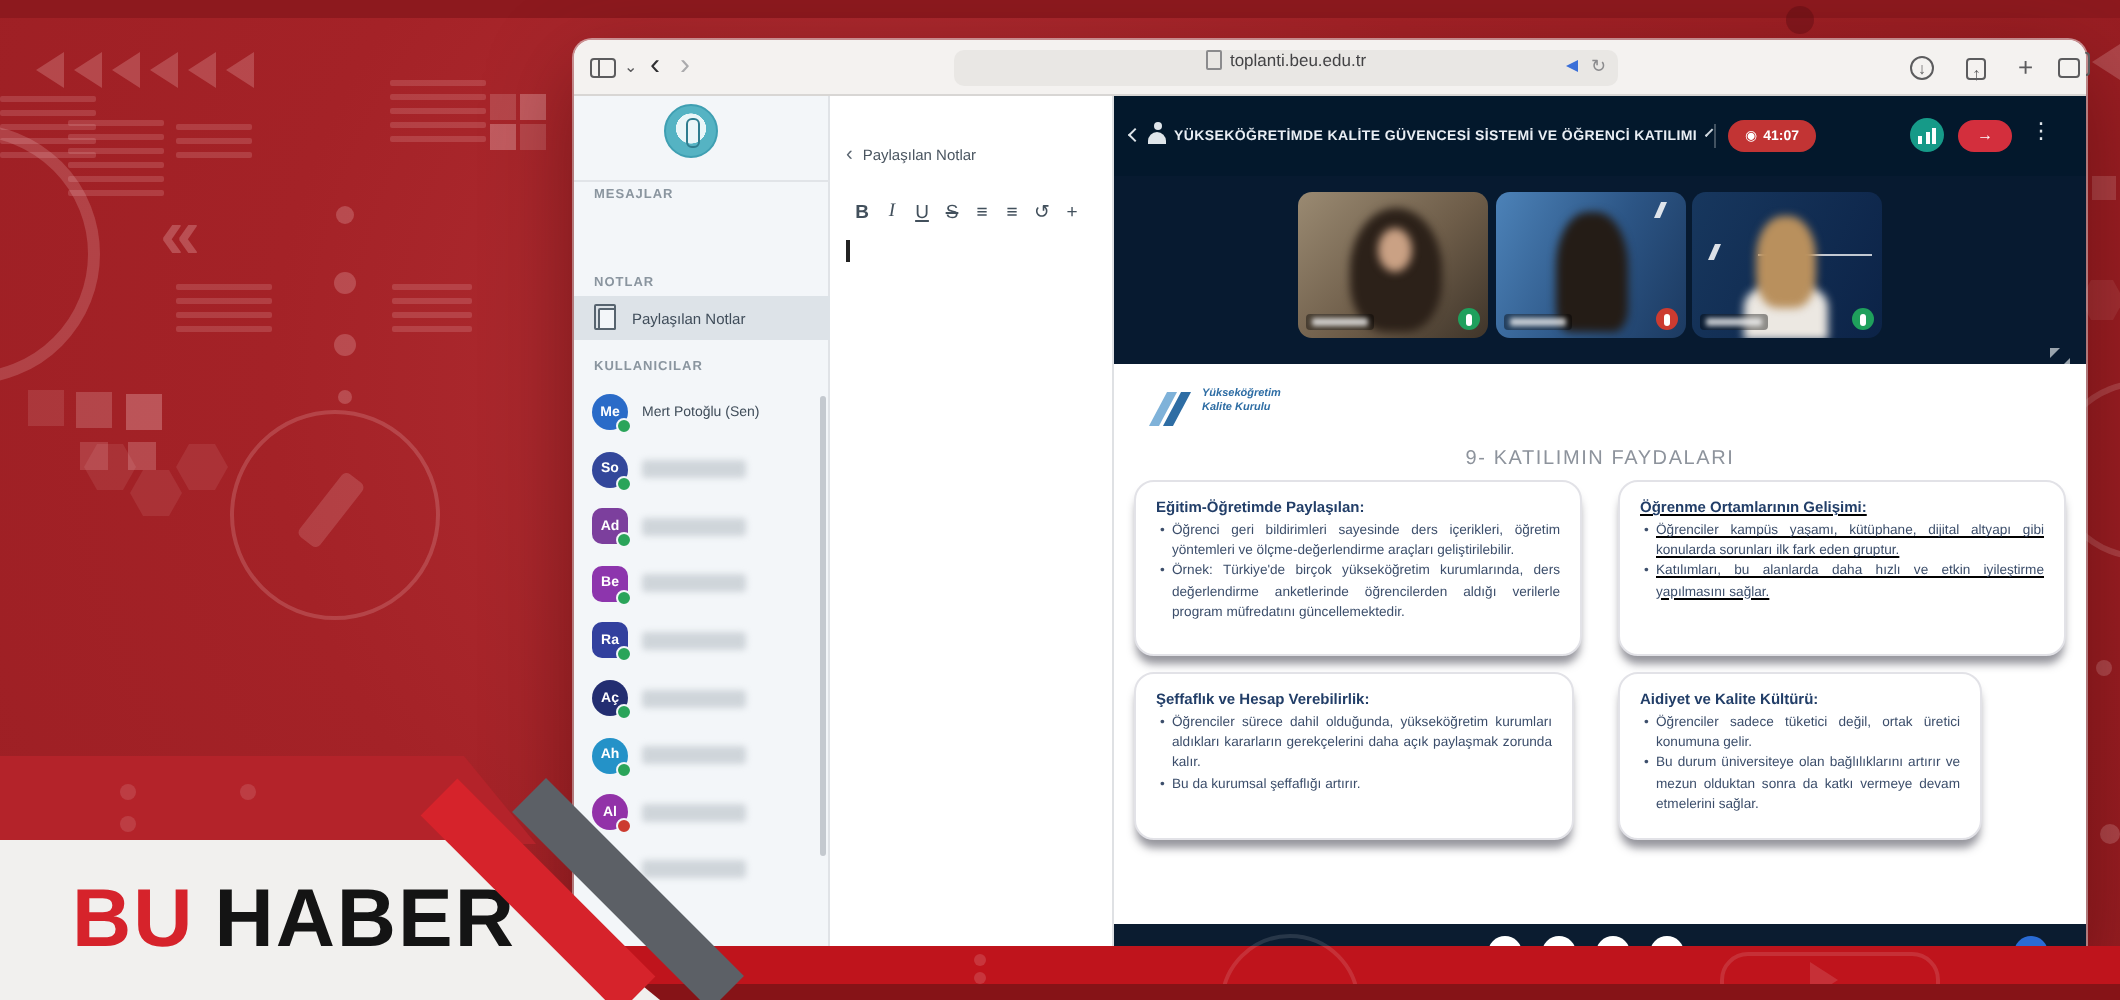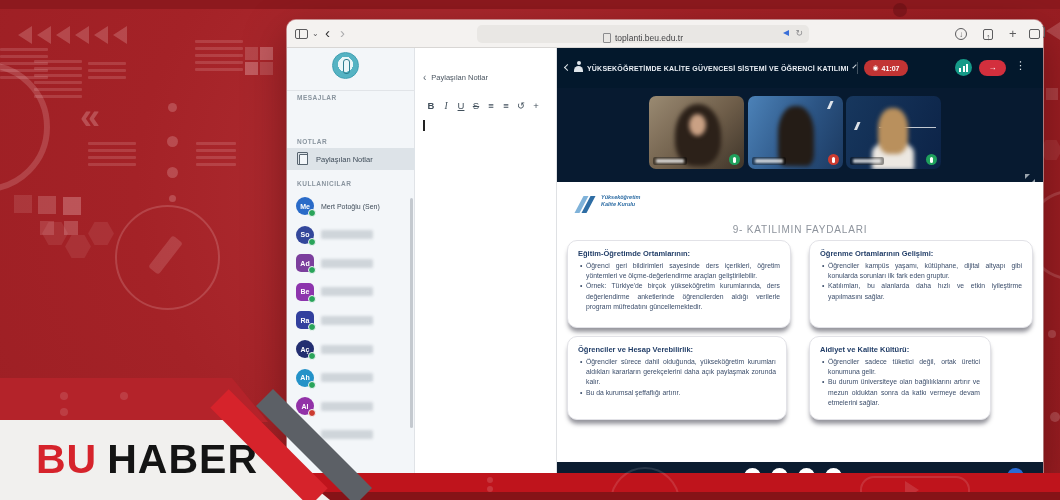--- a/index.html
+++ b/index.html
@@ -23,21 +23,21 @@
 
   
   .window { position:absolute; left:287px; top:20px; width:756px; height:461px; z-index:2;
             background:#fff; border-radius:9px 9px 0 0;
             box-shadow:0 14px 44px rgba(50,0,5,.45), 0 0 0 1px rgba(255,255,255,.55); }
   .toolbar { position:absolute; left:0; top:0; width:756px; height:28px; background:#f4f2f0;
              border-bottom:1px solid #d8d6d4; border-radius:9px 9px 0 0; }
   .tb-ic { position:absolute; color:#5c5c5e; font-size:11px; line-height:28px; text-align:center; cursor:default;}
   .nav-arrow { font-size:15px; line-height:26px; }
   .urlpill { position:absolute; left:190px; top:5px; width:332px; height:18px; background:#e9e7e4;
-             border-radius:5px; display:flex; align-items:flex-end; justify-content:center; gap:4px; }
+             border-radius:5px; display:flex; align-items:flex-start; justify-content:center; gap:4px; }
   .urltext { font-size:8.5px; color:#434345; }
   .pageic { width:8px; height:10px; border:1px solid #8b8b8d; border-radius:1px; }
   .pill-right { position:absolute; right:6px; top:3px; display:flex; gap:6px; align-items:center; }
   .spk { width:0; height:0; border-top:3px solid transparent; border-bottom:3px solid transparent; border-right:6px solid #3a6fd8; }
   .reload { font-size:9px; color:#8b8b8d; }
   .sidebar-ic { width:13px; height:10px; border:1.3px solid #5c5c5e; border-radius:2px; margin-top:9px; }
   .sidebar-ic b { display:block; width:4px; height:100%; border-right:1.3px solid #5c5c5e; }
   .dl-ic { width:12px; height:12px; border:1.2px solid #5c5c5e; border-radius:50%; font-size:8px; line-height:11px; margin-top:8px;}
   .share-ic { width:10px; height:11px; border:1.2px solid #5c5c5e; border-radius:2px; margin-top:9px; position:relative;}
   .share-ic span { position:absolute; left:2px; top:-7px; font-size:9px; color:#5c5c5e; background:transparent;}
@@ -402,31 +402,31 @@
           <span class="ybar" style="left:6px; background:#7fb2d9;"></span>
           <span class="ybar" style="left:13px; background:#2e6da4;"></span>
           <div class="ytxt">
               <div>Yükseköğretim</div>
               <div>Kalite Kurulu</div>
             </div>
         </div>
         <div class="ssub">9- KATILIMIN FAYDALARI</div>
         <div id="cards">
             <div class="card" style="left: 10px; top: 58px; width: 224px; min-height: 88px;">
-              <div class="ctitle">Eğitim-Öğretimde Ortamlarının:</div>
+              <div class="ctitle">Eğitim-Öğretimde Paylaşılan:</div>
               <div class="cb">Öğrenci geri bildirimleri sayesinde ders içerikleri, öğretim yöntemleri ve ölçme-değerlendirme araçları geliştirilebilir.</div>
               <div class="cb">Örnek: Türkiye'de birçok yükseköğretim kurumlarında, ders değerlendirme anketlerinde öğrencilerden aldığı verilerle program müfredatını güncellemektedir.</div>
             </div>
-            <div class="card" style="left: 252px; top: 58px; width: 224px; min-height: 88px;">
+            <div class="card" style="left: 252px; top: 58px; width: 224px; min-height: 88px; text-decoration: underline;">
               <div class="ctitle">Öğrenme Ortamlarının Gelişimi:</div>
               <div class="cb">Öğrenciler kampüs yaşamı, kütüphane, dijital altyapı gibi konularda sorunları ilk fark eden gruptur.</div>
               <div class="cb">Katılımları, bu alanlarda daha hızlı ve etkin iyileştirme yapılmasını sağlar.</div>
             </div>
             <div class="card" style="left: 10px; top: 154px; width: 220px; min-height: 84px;">
-              <div class="ctitle">Öğrenciler ve Hesap Verebilirlik:</div>
+              <div class="ctitle">Şeffaflık ve Hesap Verebilirlik:</div>
               <div class="cb">Öğrenciler sürece dahil olduğunda, yükseköğretim kurumları aldıkları kararların gerekçelerini daha açık paylaşmak zorunda kalır.</div>
               <div class="cb">Bu da kurumsal şeffaflığı artırır.</div>
             </div>
             <div class="card" style="left: 252px; top: 154px; width: 182px; min-height: 84px;">
               <div class="ctitle">Aidiyet ve Kalite Kültürü:</div>
               <div class="cb">Öğrenciler sadece tüketici değil, ortak üretici konumuna gelir.</div>
               <div class="cb">Bu durum üniversiteye olan bağlılıklarını artırır ve mezun olduktan sonra da katkı vermeye devam etmelerini sağlar.</div>
             </div>
           </div>
       </div>

